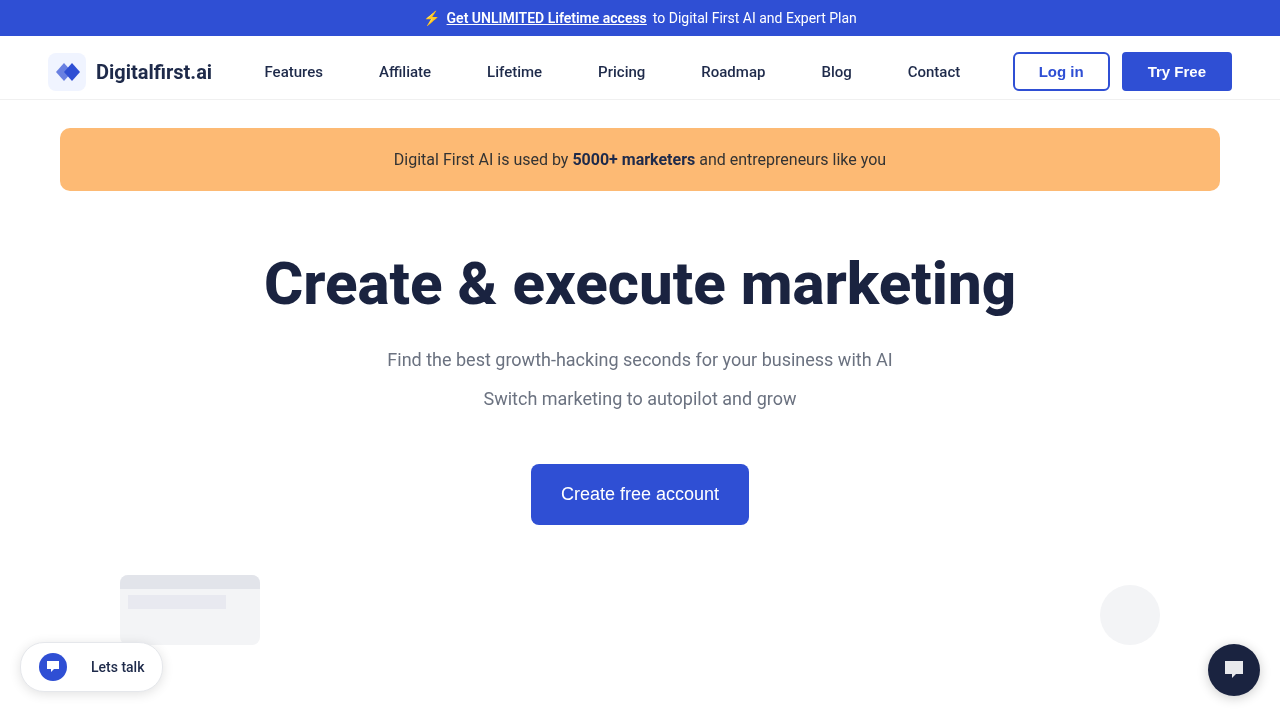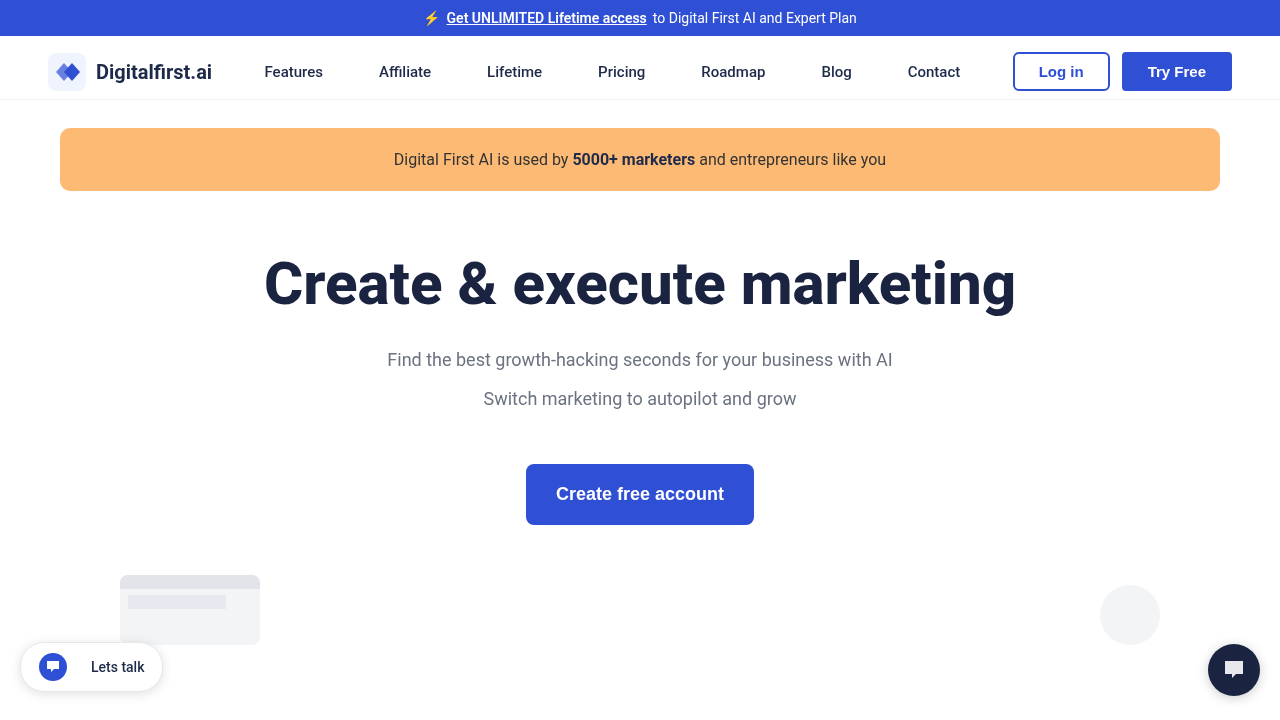--- a/index.html
+++ b/index.html
@@ -151,21 +151,21 @@
       margin-top: 50px;
     }
 
     .btn-create-account {
       padding: 20px 30px;
       background: #2f4fd4;
       color: #fff;
       border: none;
       border-radius: 8px;
       font-size: 18px;
-      font-weight: 700;
+      font-weight: 400;
       cursor: pointer;
       display: inline-block;
     }
 
     
     .hero-bottom-decoration {
       margin-top: 40px;
       position: relative;
       height: 80px;
       overflow: hidden;

